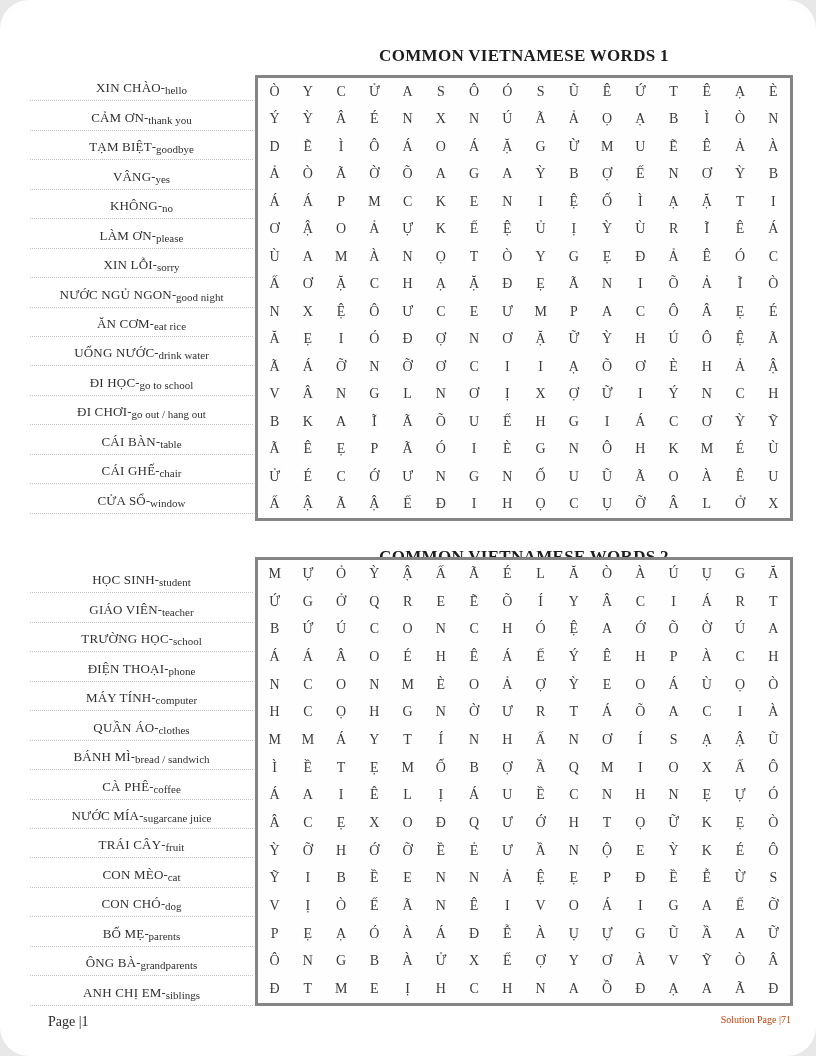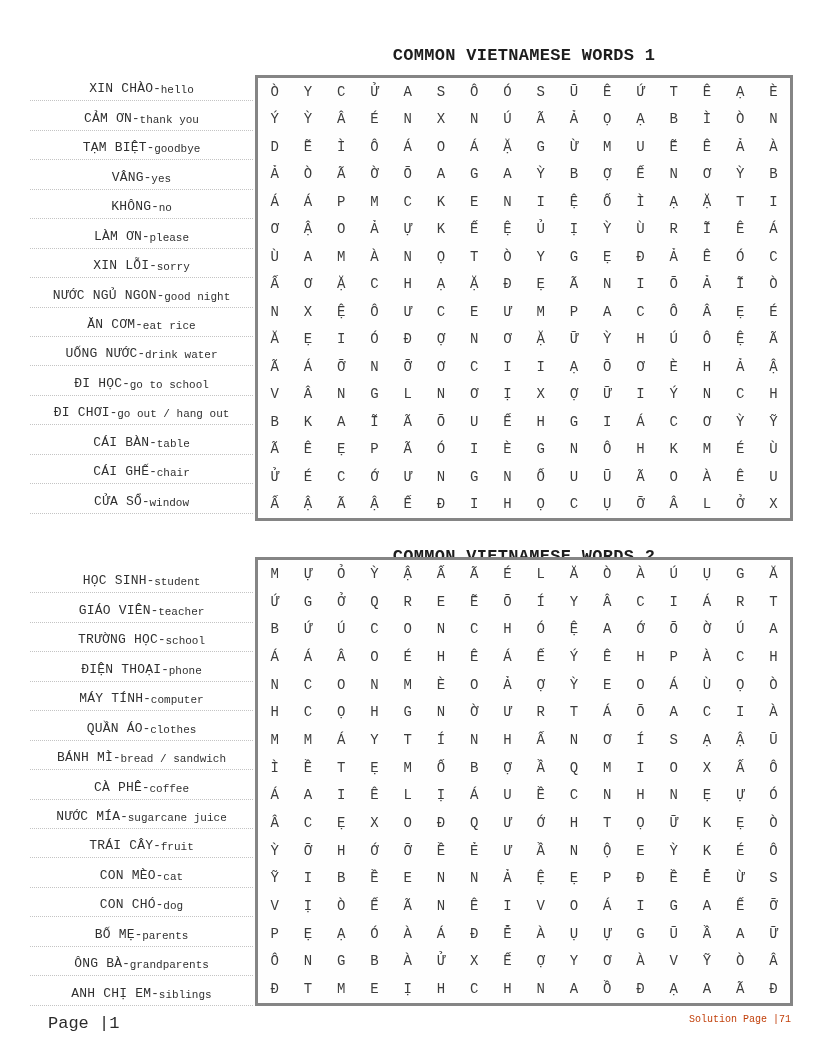--- a/index.html
+++ b/index.html
@@ -1,18 +1,18 @@
 <!DOCTYPE html>
 <html><head>
 <meta charset="utf-8">
 <style>
   html,body{margin:0;padding:0;background:#e8e8e8;}
   .page{
     position:relative;width:816px;height:1056px;background:#ffffff;
-    margin:0 auto;font-family:Liberation Mono, monospace;overflow:hidden;
+    margin:0 auto;font-family:Liberation Serif, serif;overflow:hidden;border-radius:29px;
   }
   .puzzle{position:absolute;left:0;width:816px;}
   .puzzle-title{
     position:absolute;left:255px;width:538px;text-align:center;
     font-size:17px;font-weight:bold;color:#1d1d1d;letter-spacing:.3px;white-space:nowrap;
   }
   .wordlist{position:absolute;left:30px;width:223px;}
   .word-item{
     height:29.45px;border-bottom:1px dotted #c4c4c4;
     display:flex;justify-content:center;align-items:flex-end;
@@ -23,21 +23,21 @@
   .word-def{font-size:11px;color:#303030;}
   .grid{
     position:absolute;left:255px;width:538px;box-sizing:border-box;
     border:3px solid #858585;background:#fefefe;
     display:grid;grid-template-columns:repeat(16,1fr);
   }
   .grid-cell{
     display:flex;align-items:center;justify-content:center;
     font-size:14px;color:#3c3c3c;line-height:1;overflow:visible;
   }
-  .footer-left{position:absolute;left:48px;top:1014px;font-size:17px;color:#2a2a2a;}
+  .footer-left{position:absolute;left:48px;top:1014px;font-size:14px;color:#2a2a2a;}
   .footer-right{position:absolute;right:25px;top:1014px;font-size:10px;color:#c2410c;text-align:left;}
 </style>
 </head>
 <body>
 
 <div class="page">
 
   <section class="puzzle" style="top:46px;height:480px;">
     <div class="puzzle-title" style="top:0;">COMMON VIETNAMESE WORDS 1</div>
     <div class="wordlist" style="top:26px;">

